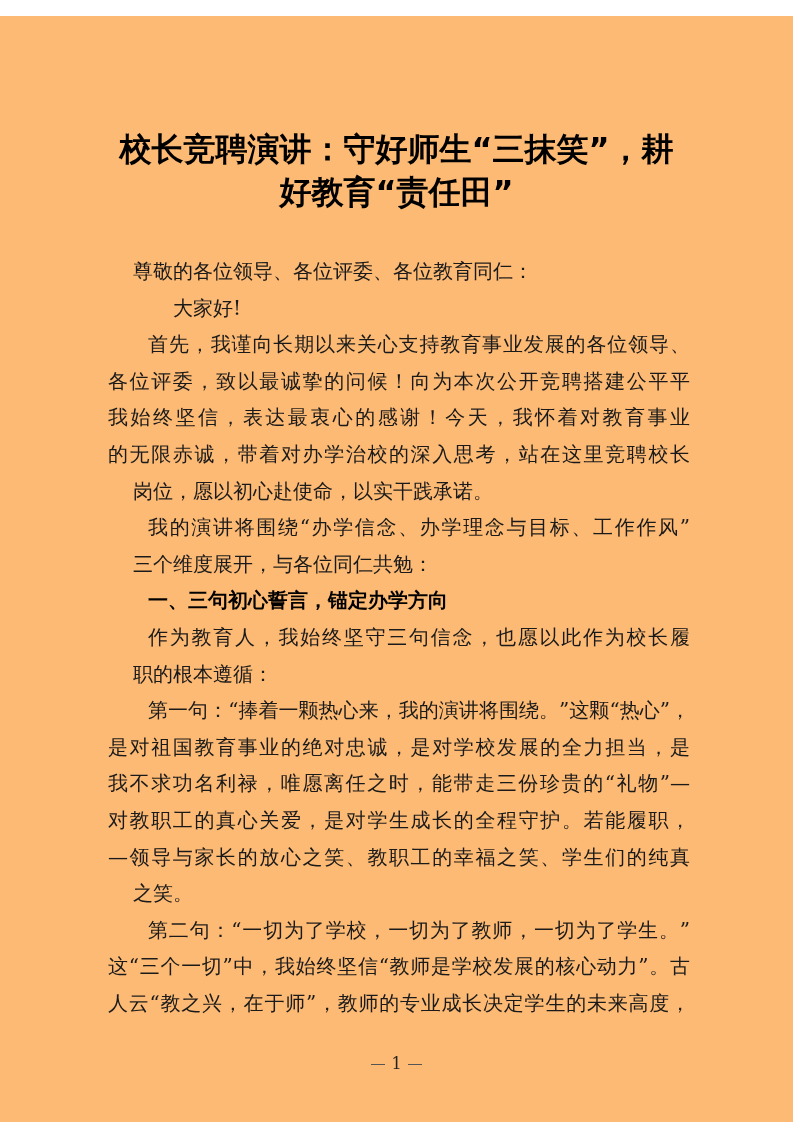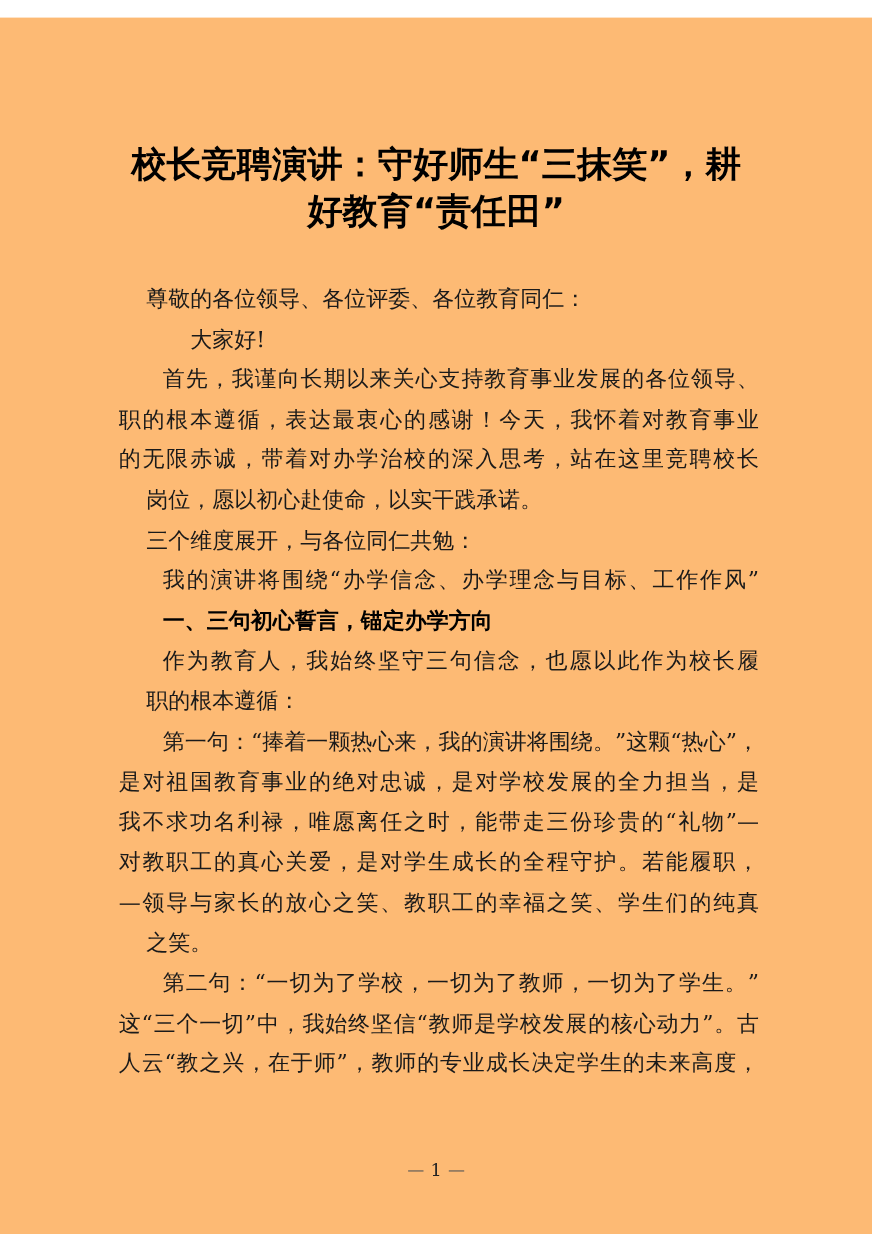--- a/index.html
+++ b/index.html
@@ -85,25 +85,26 @@
 
   <div class="title">
     <span class="line">校长竞聘演讲：守好师生“三抹笑”，耕</span>
     <span class="line">好教育“责任田”</span>
   </div>
 
   <div class="body">
     <span class="ln short">尊敬的各位领导、各位评委、各位教育同仁：</span>
     <span class="ln short indent">大家好!</span>
     <span class="ln indent">首先，我谨向长期以来关心支持教育事业发展的各位领导、</span>
-    <span class="ln">职的根本遵循，表达最衷心的感谢！今天，我怀着对教育事业</span>
+    <span class="ln">各位评委，致以最诚挚的问候！向为本次公开竞聘搭建公平平</span>
+    <span class="ln">我始终坚信，表达最衷心的感谢！今天，我怀着对教育事业</span>
     <span class="ln">的无限赤诚，带着对办学治校的深入思考，站在这里竞聘校长</span>
     <span class="ln short">岗位，愿以初心赴使命，以实干践承诺。</span>
+    <span class="ln indent">我的演讲将围绕“办学信念、办学理念与目标、工作作风”</span>
     <span class="ln short">三个维度展开，与各位同仁共勉：</span>
-    <span class="ln indent">我的演讲将围绕“办学信念、办学理念与目标、工作作风”</span>
     <span class="ln heading indent">一、三句初心誓言，锚定办学方向</span>
     <span class="ln indent">作为教育人，我始终坚守三句信念，也愿以此作为校长履</span>
     <span class="ln short">职的根本遵循：</span>
     <span class="ln indent">第一句：“捧着一颗热心来，我的演讲将围绕。”这颗“热心”，</span>
     <span class="ln">是对祖国教育事业的绝对忠诚，是对学校发展的全力担当，是</span>
     <span class="ln">我不求功名利禄，唯愿离任之时，能带走三份珍贵的“礼物”—</span>
     <span class="ln">对教职工的真心关爱，是对学生成长的全程守护。若能履职，</span>
     <span class="ln">—领导与家长的放心之笑、教职工的幸福之笑、学生们的纯真</span>
     <span class="ln short">之笑。</span>
     <span class="ln indent">第二句：“一切为了学校，一切为了教师，一切为了学生。”</span>

